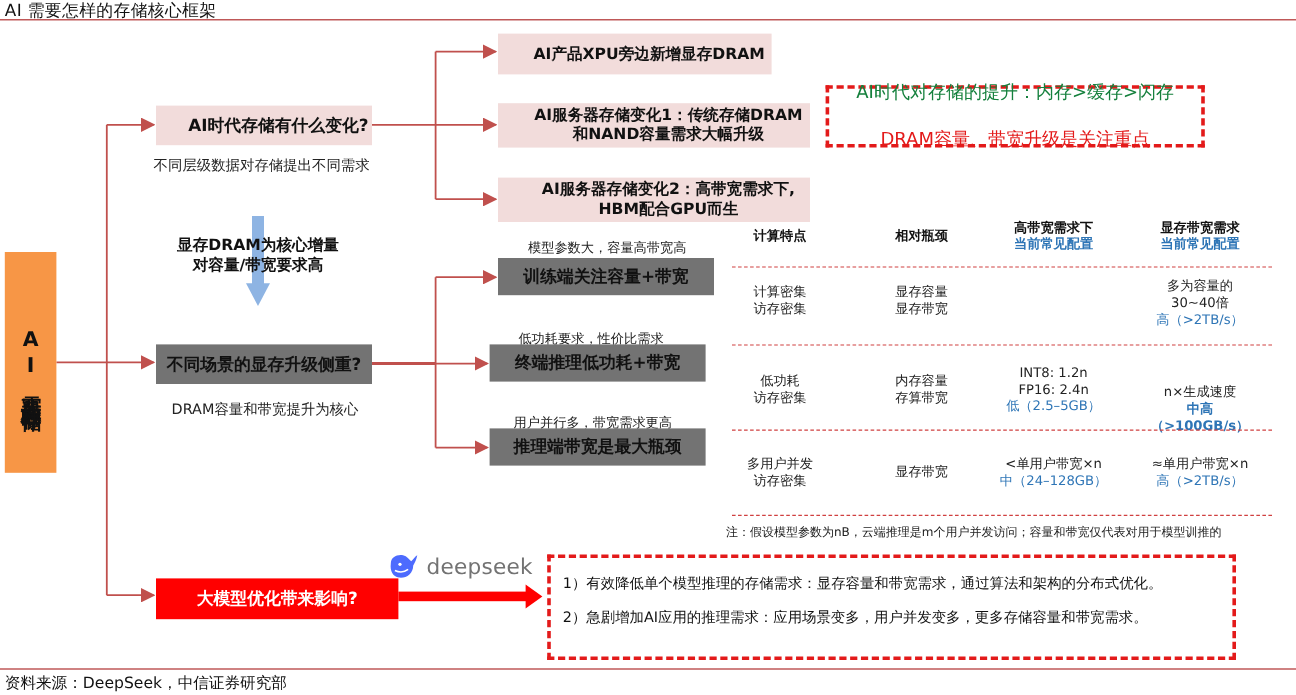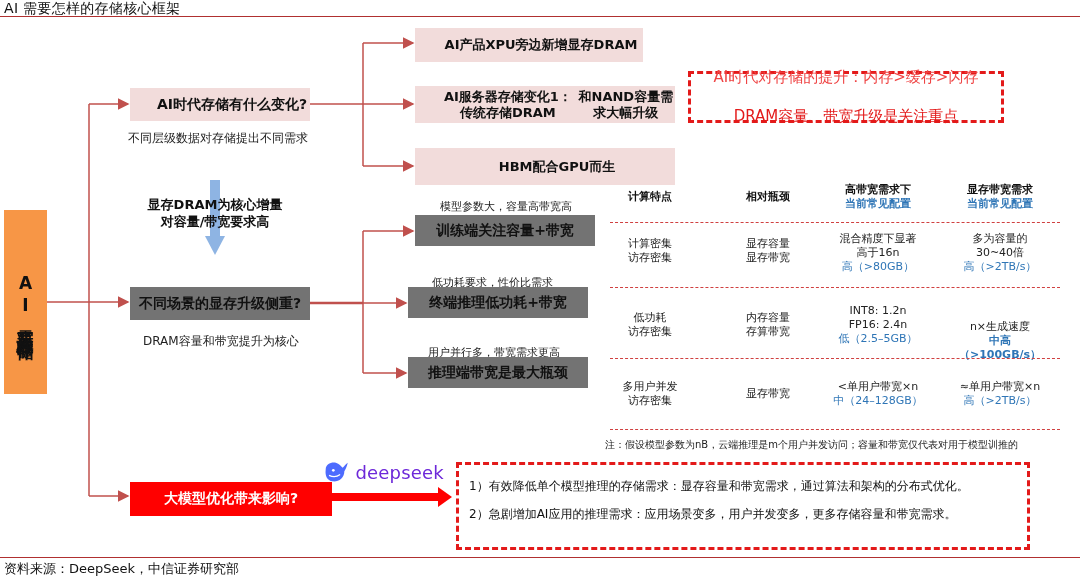--- a/index.html
+++ b/index.html
@@ -33,21 +33,21 @@
   .sub { font-size: 12px; color: #222; white-space: nowrap; }
 
   .r1 { left: 415px; top: 28px; width: 228px; height: 34px; font-size: 13px; }
   .r2 { left: 415px; top: 86px; width: 260px; height: 37px; font-size: 13px; line-height: 16px; }
   .r3 { left: 415px; top: 148px; width: 260px; height: 37px; font-size: 13px; line-height: 16px; }
 
   .highlight {
     left: 688px; top: 71px; width: 316px; height: 52px;
     border: 3px dashed #e31a1a; display: flex; flex-direction: column; align-items: center; justify-content: center;
   }
-  .hl-l1 { font-size: 15px; color: #ef4444; white-space: nowrap; }
+  .hl-l1 { font-size: 15px; color: #15803d; white-space: nowrap; }
   .hl-l2 { font-size: 15px; color: #e31a1a; white-space: nowrap; margin-top: 20px; }
 
   .down-arrow { left: 205px; top: 180px; width: 20px; height: 75px; }
   .mid-text { left: 120px; top: 196px; width: 190px; text-align: center; font-weight: bold; font-size: 13px; line-height: 17px; }
 
   .s1 { left: 415px; top: 215px; width: 180px; height: 31px; font-size: 14px; }
   .s2 { left: 408px; top: 287px; width: 180px; height: 31px; font-size: 14px; }
   .s3 { left: 408px; top: 357px; width: 180px; height: 31px; font-size: 14px; }
   .s-note { font-size: 11px; color: #222; white-space: nowrap; }
 
@@ -60,21 +60,21 @@
 
   .note { left: 605px; top: 438px; width: 470px; font-size: 10px; line-height: 13px; color: #222; }
 
   .impact-box {
     left: 456px; top: 462px; width: 574px; height: 88px; border: 3px dashed #e31a1a;
     padding: 14px 0 0 10px;
   }
   .impact-line { font-size: 12px; color: #111; white-space: nowrap; line-height: 15px; margin-bottom: 13px; }
 
   .ds-logo { left: 324px; top: 458px; width: 120px; height: 28px; display: flex; align-items: center; }
-  .ds-text { color: #6d28d9; font-size: 18px; font-weight: normal; margin-left: 6px; letter-spacing: 0.2px; }
+  .ds-text { color: #737373; font-size: 18px; font-weight: normal; margin-left: 6px; letter-spacing: 0.2px; }
 </style>
 </head>
 <body>
 
 <div class="abs title">AI 需要怎样的存储核心框架</div>
 <div class="abs title-rule"></div>
 
 <svg class="abs" style="left:0;top:0;" width="1080" height="579">
   <defs>
     <marker id="arr" markerWidth="8" markerHeight="8" refX="7" refY="4" orient="auto">
@@ -110,25 +110,26 @@
 </div>
 
 <div class="abs box pink q1">
   <span>AI时代存储有什么变化?</span>
 </div>
 <div class="abs sub" style="left:128px;top:130px;">不同层级数据对存储提出不同需求</div>
 
 <div class="abs box pink r1">
   <span>AI产品XPU旁边新增显存DRAM</span>
 </div>
-<div class="abs box pink r2" style="flex-direction:row;">
+<div class="abs box pink r2" style="flex-direction:column;">
   <span>AI服务器存储变化1：传统存储DRAM</span>
   <span>和NAND容量需求大幅升级</span>
 </div>
 <div class="abs box pink r3" style="flex-direction:column;">
+  <span>AI服务器存储变化2：高带宽需求下,</span>
   <span>HBM配合GPU而生</span>
 </div>
 
 <div class="abs highlight">
   <div class="hl-l1">AI时代对存储的提升：内存&gt;缓存&gt;闪存</div>
   <div class="hl-l2">DRAM容量、带宽升级是关注重点</div>
 </div>
 
 <svg class="abs down-arrow" width="20" height="75">
   <rect x="5" y="0" width="10" height="58" fill="#8eb4e3"></rect>
@@ -171,25 +172,20 @@
   <div class="dash-row" style="left:12px;top:42px;width:450px;"></div>
 
   <div class="td" style="left:12px;top:57px;width:80px;">
     <div>计算密集</div>
     <div>访存密集</div>
   </div>
   <div class="td" style="left:130px;top:57px;width:80px;">
     <div>显存容量</div>
     <div>显存带宽</div>
   </div>
-  <div class="td" style="left:230px;top:52px;width:100px;">
-    <div>混合精度下显著</div>
-    <div>高于16n</div>
-    <div class="blue">高（&gt;80GB）</div>
-  </div>
   <div class="td" style="left:352px;top:52px;width:100px;">
     <div>多为容量的</div>
     <div>30~40倍</div>
     <div class="blue">高（&gt;2TB/s）</div>
   </div>
   <div class="dash-row" style="left:12px;top:107px;width:450px;"></div>
 
   <div class="td" style="left:12px;top:131px;width:80px;">
     <div>低功耗</div>
     <div>访存密集</div>

